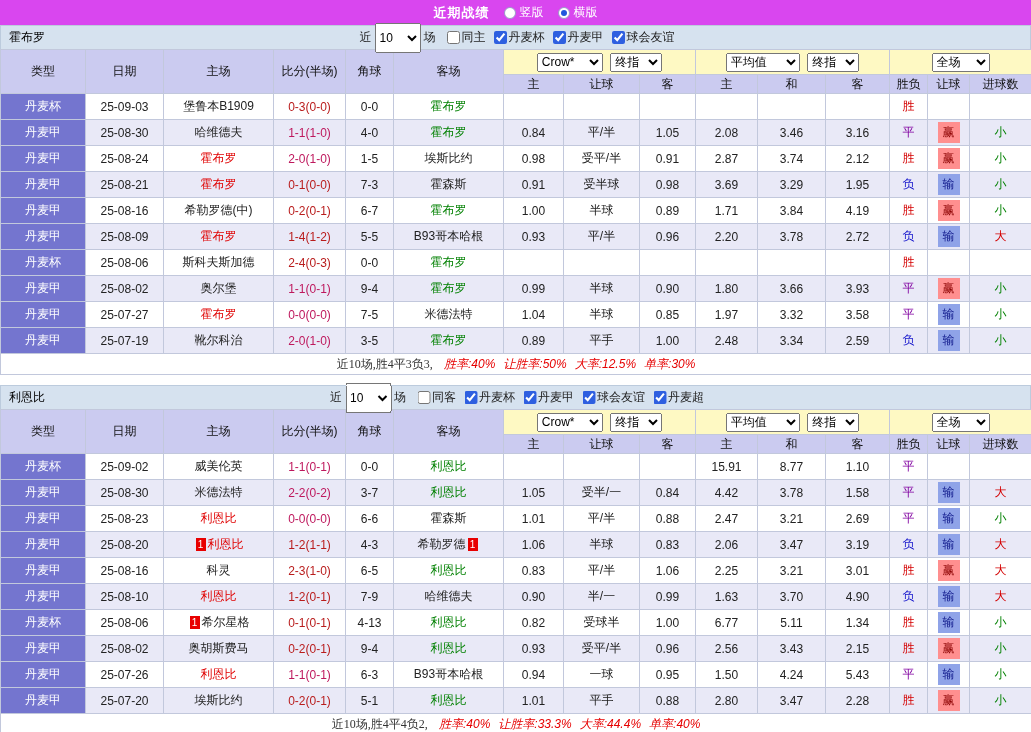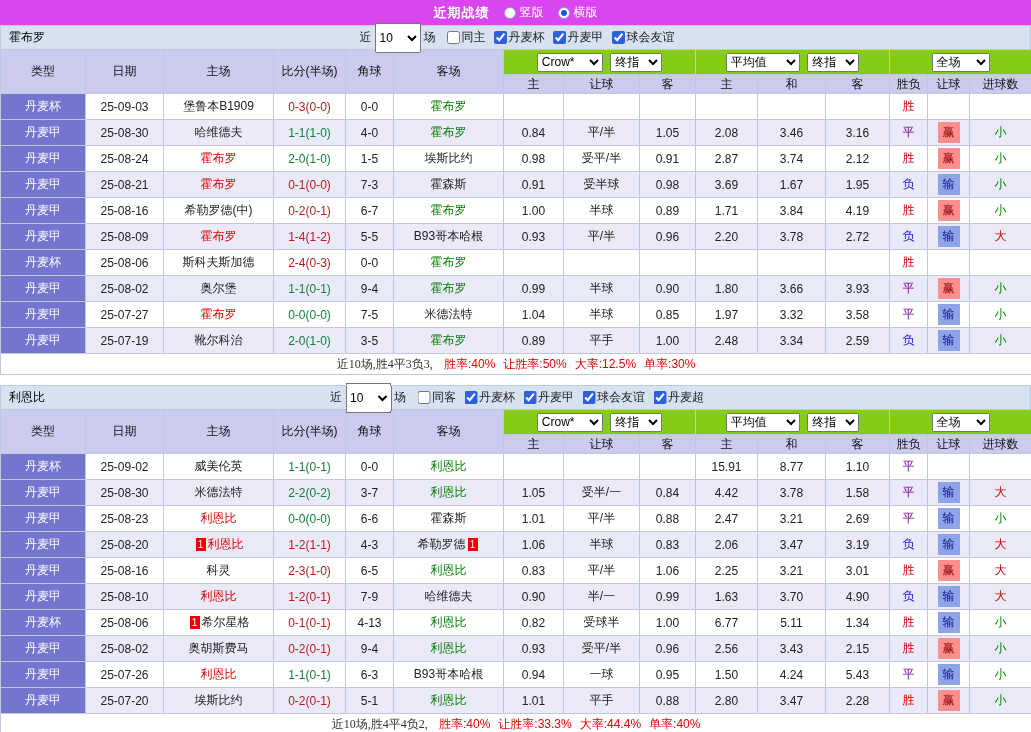--- a/index.html
+++ b/index.html
@@ -59,54 +59,54 @@
   .stats th, .stats td {
     border: 1px solid #c2c8dc;
     text-align: center;
     padding: 0;
     overflow: hidden;
     white-space: nowrap;
   }
   .stats thead th { background: #cbcbf0; font-weight: normal; color: #111; }
   .hrow1 th { height: 25px; }
   .hrow2 th { height: 19px; }
-  .stats thead th.sel-cell { background: #84cc16; }
+  .stats thead th.sel-cell { background: #fef9c3; }
   .sel-cell select { height: 19px; font-size: 12px; margin: 0 2px; }
   .sel-bookmaker { width: 66px; }
   .sel-final { width: 52px; }
   .sel-average { width: 74px; }
   .sel-scope { width: 58px; }
 
   .stats tbody td { height: 26px; }
   .stats tbody tr:nth-child(even) { background: #e9e9f7; }
   td.c-league { background: #7475cf; color: #fff; }
 
   .team { cursor: pointer; }
   .t-red { color: #e00000; }
   .t-green { color: #008000; }
-  .s-red { color: #15803d; }
+  .s-red { color: #be185d; }
   .s-blue { color: #b91c1c; }
   .res-win { color: #d40000; }
   .res-draw { color: #8000a0; }
   .res-loss { color: #1414cc; }
   .goal-big { color: #d40000; }
   .goal-small { color: #008000; }
 
   .badge { display: inline-block; min-width: 22px; padding: 2px 4px; font-size: 12px; }
   .hcp-win { background: #ff8f8f; color: #8b0000; }
   .hcp-loss { background: #8fa3e8; color: #10198b; }
 
   .card {
     display: inline-block; width: 10px; height: 13px; line-height: 13px;
     background: #e80000; color: #fff; font-size: 10px; vertical-align: middle; margin: 0 2px;
   }
 
   .stats tfoot td { height: 21px; background: #fff; }
   .sum-lead { color: #333; font-family: Liberation Serif, serif; }
-  .sum-stat { color: #e60000; margin-left: 8px; }
+  .sum-stat { color: #e60000; margin-left: 8px; font-style: italic; }
 
   
   .w-type{width:85px}.w-date{width:78px}.w-home{width:110px}.w-score{width:72px}
   .w-corner{width:48px}.w-away{width:110px}.w-o1{width:60px}.w-o2{width:76px}
   .w-o3{width:56px}.w-a1{width:62px}.w-a2{width:68px}.w-a3{width:64px}
   .w-r1{width:38px}.w-r2{width:42px}.w-r3{width:62px}
 </style>
 </head>
 <body>
 
@@ -252,21 +252,21 @@
           <td class="c-league">丹麦甲</td>
           <td>25-08-21</td>
           <td><span class="team t-red">霍布罗</span></td>
           <td class="s-blue">0-1(0-0)</td>
           <td>7-3</td>
           <td><span class="team ">霍森斯</span></td>
           <td>0.91</td>
           <td>受半球</td>
           <td>0.98</td>
           <td>3.69</td>
-          <td>1.67</td>
+          <td>3.29</td>
           <td>1.95</td>
           <td class="res-loss">负</td>
           <td><span class="badge hcp-loss">输</span></td>
           <td class="goal-small">小</td>
         </tr>
         <tr>
           <td class="c-league">丹麦甲</td>
           <td>25-08-16</td>
           <td><span class="team ">希勒罗德(中)</span></td>
           <td class="s-blue">0-2(0-1)</td>

